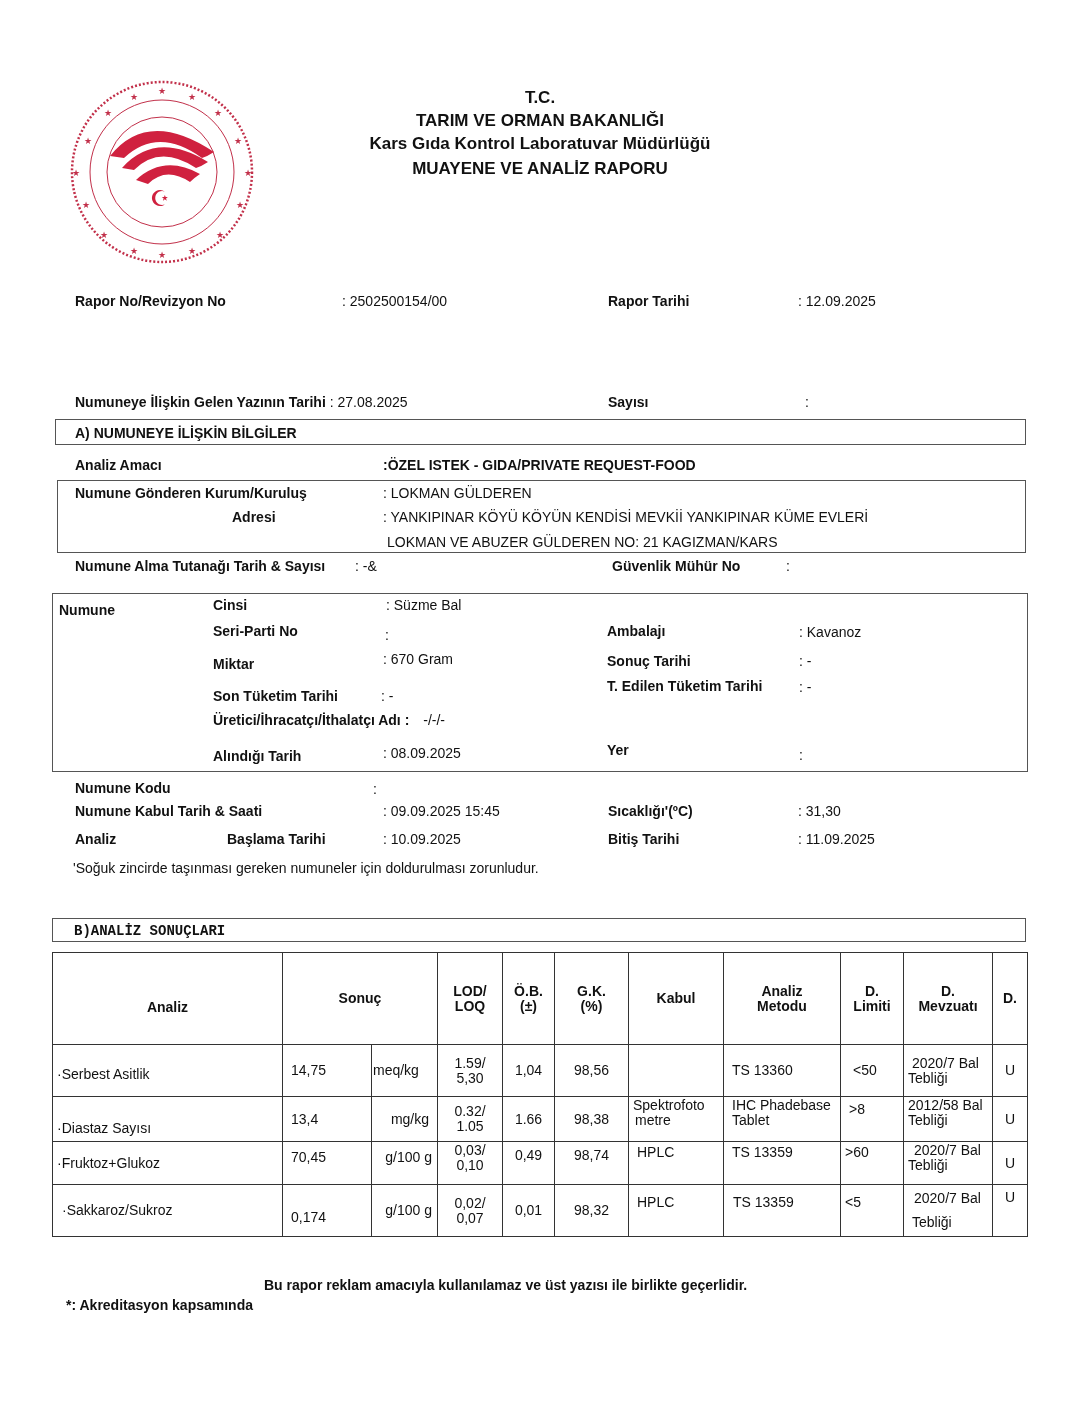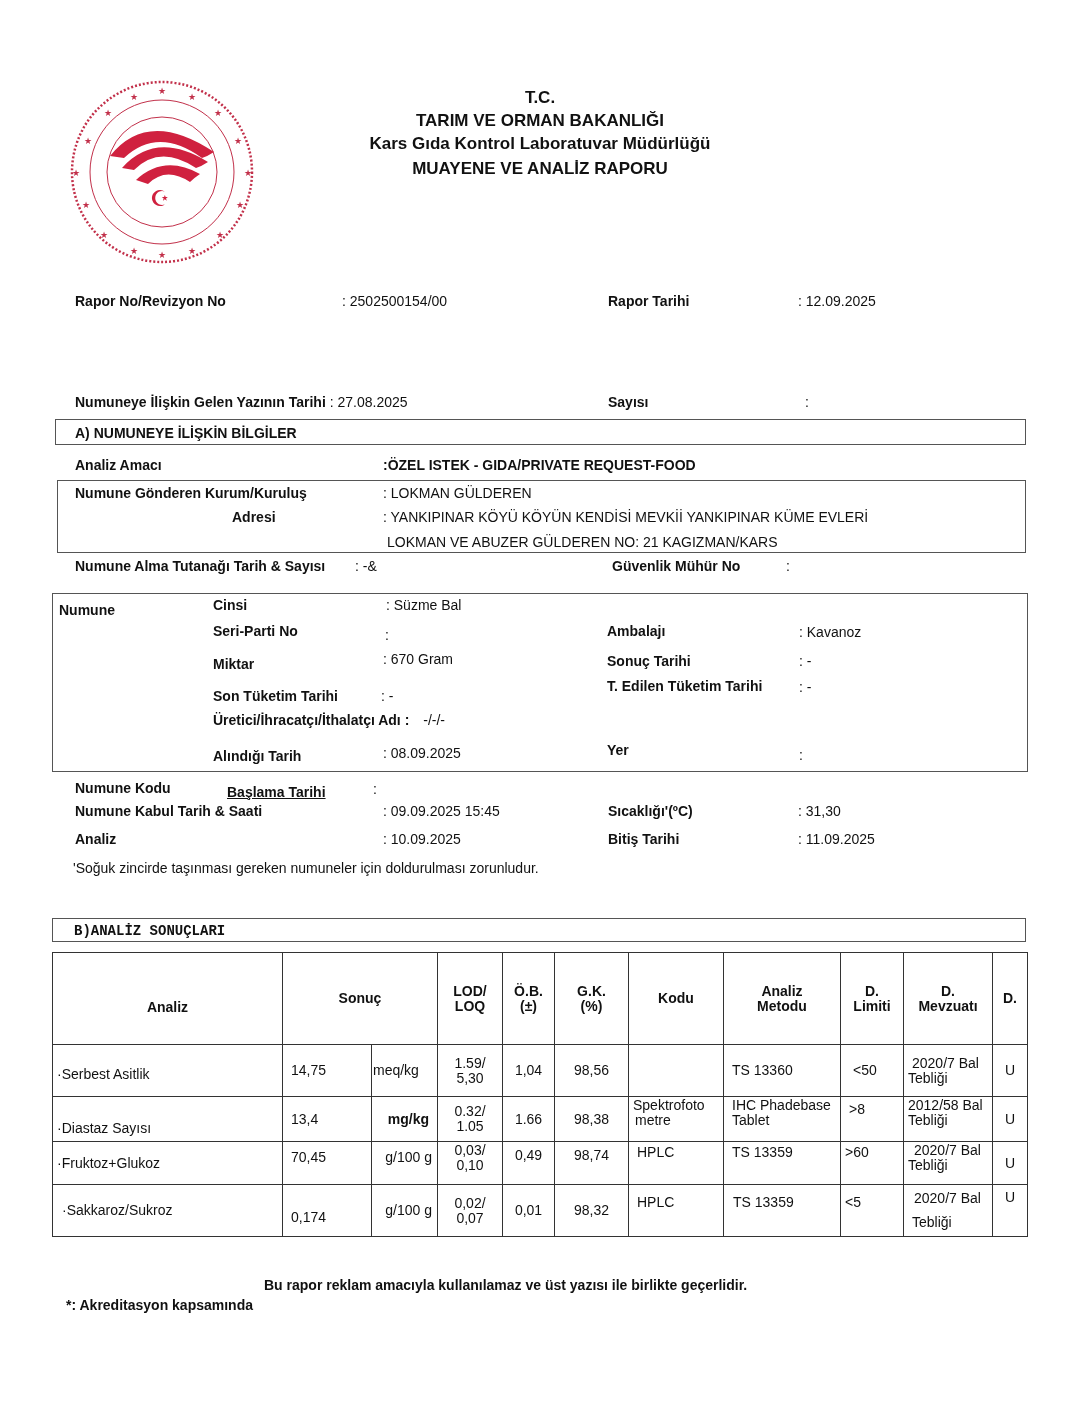--- a/index.html
+++ b/index.html
@@ -111,21 +111,21 @@
 <div class="abs b f14" style="left:607px;top:742px;">Yer</div>
 <div class="abs f14" style="left:799px;top:747px;">:</div>
 
 <div class="abs b f14" style="left:75px;top:780px;">Numune Kodu</div>
 <div class="abs f14" style="left:373px;top:781px;">:</div>
 <div class="abs b f14" style="left:75px;top:803px;">Numune Kabul Tarih &amp; Saati</div>
 <div class="abs f14" style="left:383px;top:803px;">: 09.09.2025 15:45</div>
 <div class="abs b f14" style="left:608px;top:803px;">Sıcaklığı'(ºC)</div>
 <div class="abs f14" style="left:798px;top:803px;">: 31,30</div>
 <div class="abs b f14" style="left:75px;top:831px;">Analiz</div>
-<div class="abs b f14" style="left:227px;top:784px;text-decoration:underline;">Başlama Tarihi</div>
+<div class="abs b f14" style="left:227px;top:831px;">Başlama Tarihi</div>
 <div class="abs f14" style="left:383px;top:831px;">: 10.09.2025</div>
 <div class="abs b f14" style="left:608px;top:831px;">Bitiş Tarihi</div>
 <div class="abs f14" style="left:798px;top:831px;">: 11.09.2025</div>
 <div class="abs f14" style="left:73px;top:860px;">'Soğuk zincirde taşınması  gereken numuneler için doldurulması  zorunludur.</div>
 
 <div class="box" style="left:52px;top:918px;width:974px;height:24px;font-family:Liberation Mono, monospace;">
   <div class="abs b f14" style="left:21px;top:4px;">B)ANALİZ SONUÇLARI</div>
 </div>
 
 <table class="res">
@@ -142,21 +142,21 @@
       <col style="width:89px">
       <col style="width:35px">
   </colgroup>
   <thead>
     <tr>
       <th style="padding-top:18px;">Analiz</th>
       <th colspan="2">Sonuç</th>
       <th><span>LOD/</span><br><span>LOQ</span></th>
       <th><span>Ö.B.</span><br><span>(±)</span></th>
       <th><span>G.K.</span><br><span>(%)</span></th>
-      <th>Kodu</th>
+      <th>Kabul</th>
       <th><span>Analiz</span><br><span>Metodu</span></th>
       <th><span>D.</span><br><span>Limiti</span></th>
       <th><span>D.</span><br><span>Mevzuatı</span></th>
       <th style="padding:0 2px;">D.</th>
     </tr>
   </thead>
   <tbody>
     <tr style="height:52px;">
       <td class="l" style="padding-top:8px;">·Serbest Asitlik</td>
       <td class="l" style="padding-left:8px;">14,75</td>
@@ -166,21 +166,21 @@
       <td class="c">98,56</td>
       <td class="l"><span></span></td>
       <td class="l" style="padding-left:8px;">TS 13360</td>
       <td class="l" style="padding-left:12px;">&lt;50</td>
       <td class="l"><span style="padding-left:4px;">2020/7 Bal</span><br><span>Tebliği</span></td>
       <td class="c">U</td>
     </tr>
     <tr style="height:45px;">
       <td class="l" style="padding-top:18px;">·Diastaz Sayısı</td>
       <td class="l" style="padding-left:8px;">13,4</td>
-      <td class="r" style="padding-right:8px;font-weight:bold;">mg/kg</td>
+      <td class="r" style="padding-right:8px;">mg/kg</td>
       <td class="c"><span>0.32/</span><br><span>1.05</span></td>
       <td class="c">1.66</td>
       <td class="c">98,38</td>
       <td class="l" style="vertical-align:top;padding-top:1px;"><span>Spektrofoto</span><br><span style="padding-left:2px;">metre</span></td>
       <td class="l" style="vertical-align:top;padding-top:1px;padding-left:8px;"><span>IHC Phadebase</span><br><span>Tablet</span></td>
       <td class="l" style="vertical-align:top;padding-top:5px;padding-left:8px;">&gt;8</td>
       <td class="l" style="vertical-align:top;padding-top:1px;"><span>2012/58 Bal</span><br><span>Tebliği</span></td>
       <td class="c">U</td>
     </tr>
     <tr style="height:43px;">

